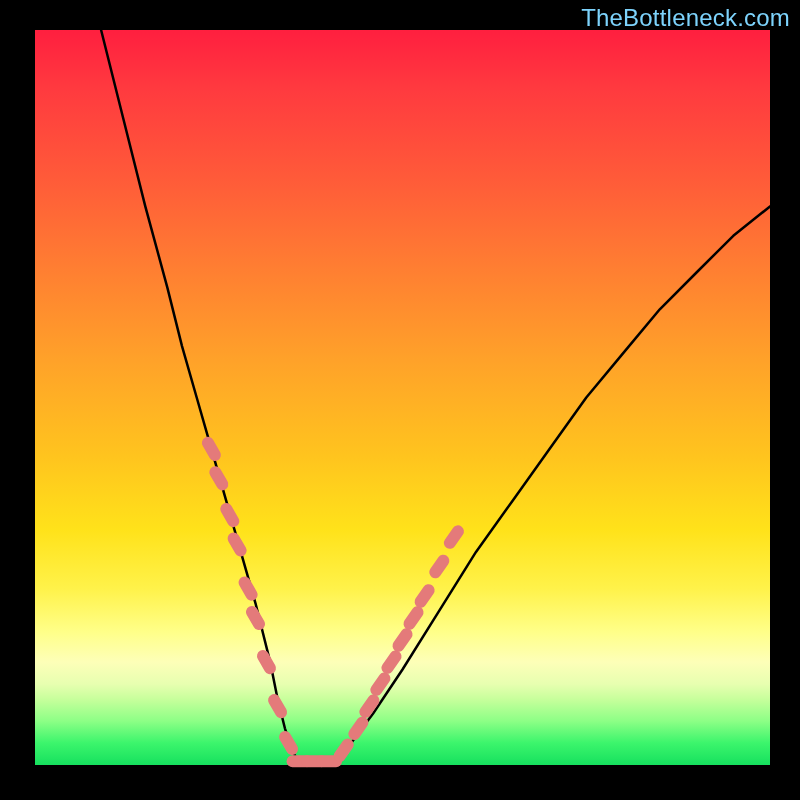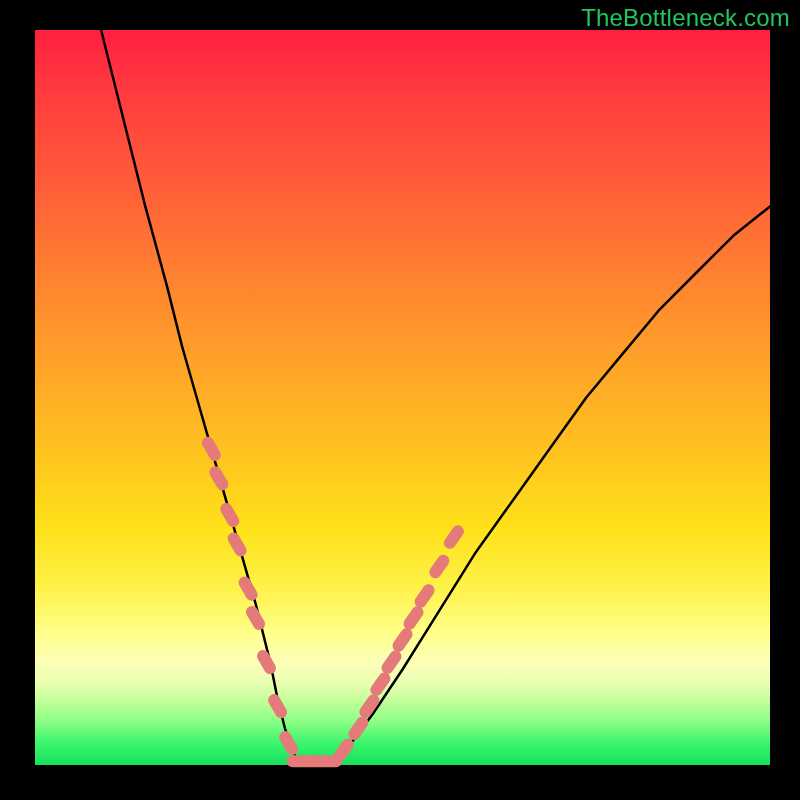--- a/index.html
+++ b/index.html
@@ -14,21 +14,21 @@
   .frame {
     position: relative;
     width: 800px;
     height: 800px;
     background: #000;
   }
   .watermark {
     position: absolute;
     top: 4px;
     right: 10px;
-    color: #22c55e;
+    color: #7dd3fc;
     font-size: 24px;
     font-weight: 500;
     letter-spacing: 0.2px;
     z-index: 50;
   }
   .plot-area {
     position: absolute;
     left: 35px;
     top: 30px;
     width: 735px;

